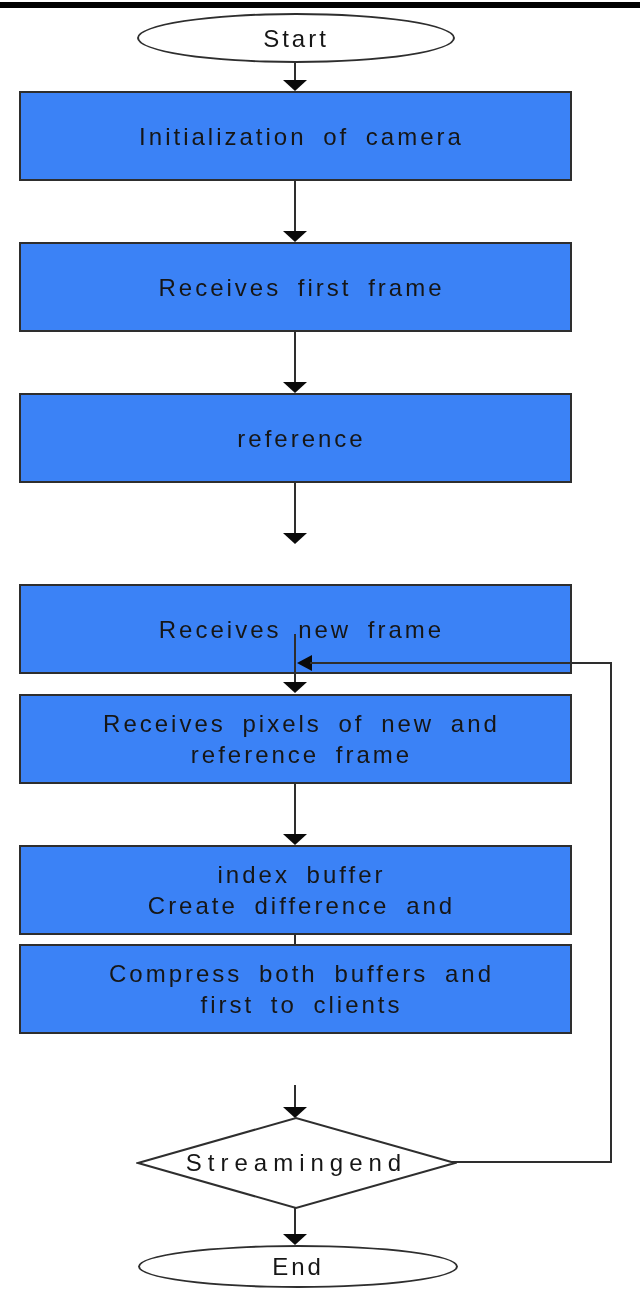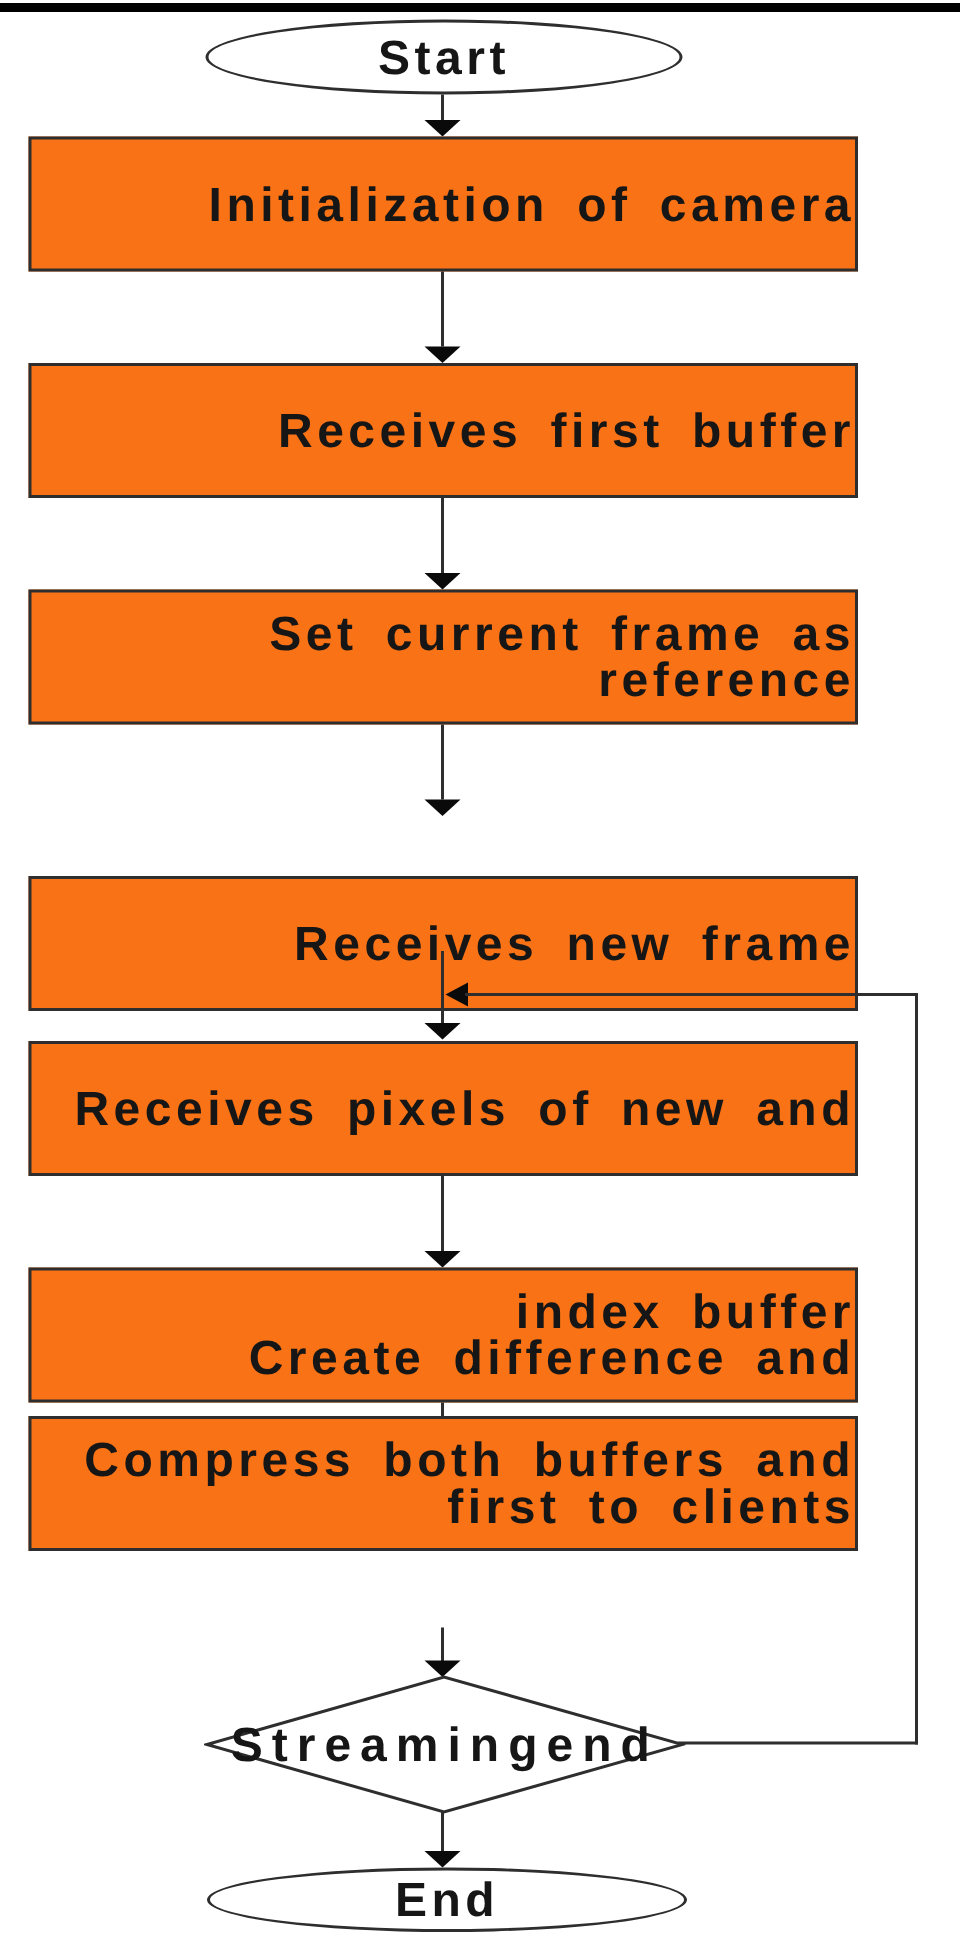--- a/index.html
+++ b/index.html
@@ -4,27 +4,27 @@
 <style>
   html,body { margin:0; padding:0; }
   body {
     width:640px; height:1291px; position:relative; overflow:hidden;
     background:var(--background,#ffffff);
     font-family:"Liberation Sans","DejaVu Sans",sans-serif;
   }
   .topbar { position:absolute; left:0; top:2px; width:640px; height:6px;
     background:var(--top_bar,#000); }
   .node-label {
-    font-weight:bold; font-size:32px; letter-spacing:3px; word-spacing:7px;
+    font-weight:normal; font-size:24px; letter-spacing:3px; word-spacing:7px;
     color:var(--text,#161616); text-align:center; line-height:31px; white-space:nowrap;
   }
   .process {
     position:absolute; box-sizing:border-box; left:19px; width:553px; height:90px;
-    border:2px solid var(--stroke,#2e2e2e); background:#f97316;
-    display:flex; flex-direction:column; align-items:flex-end; justify-content:center;padding-left:12px;
+    border:2px solid var(--stroke,#2e2e2e); background:#3b82f6;
+    display:flex; flex-direction:column; align-items:center; justify-content:center;padding-left:12px;
   }
   .terminator {
     position:absolute; box-sizing:border-box; border:2px solid var(--stroke,#2e2e2e);
     border-radius:50%; background:#fff;
     display:flex; align-items:center; justify-content:center;
   }
   .vline { position:absolute; width:2px; background:var(--stroke,#2e2e2e); }
   .hline { position:absolute; height:2px; background:var(--stroke,#2e2e2e); }
   .arrow-down { position:absolute; width:0; height:0;
     border-left:12px solid transparent; border-right:12px solid transparent;
@@ -52,48 +52,48 @@
 <div class="arrow-down" style="left:283px; top:80px;"></div>
 
 <div class="process" style="top:91px;">
   <div class="node-label">Initialization of camera</div>
 </div>
 
 <div class="vline" style="left:294px; top:181px; height:50px;"></div>
 <div class="arrow-down" style="left:283px; top:231px;"></div>
 
 <div class="process" style="top:242px;">
-  <div class="node-label">Receives first buffer</div>
+  <div class="node-label">Receives first frame</div>
 </div>
 
 <div class="vline" style="left:294px; top:332px; height:50px;"></div>
 <div class="arrow-down" style="left:283px; top:382px;"></div>
 
 <div class="process" style="top:393px;">
-  <div class="node-label">Set current frame as</div>
   <div class="node-label">reference</div>
 </div>
 
 <div class="vline" style="left:294px; top:483px; height:50px;"></div>
 <div class="arrow-down" style="left:283px; top:533px;"></div>
 
 <div class="process" style="top:544px;margin-top:40px;">
   <div class="node-label">Receives new frame</div>
 </div>
 
 <div class="vline" style="left:294px; top:634px; height:48px;"></div>
 <div class="arrow-down" style="left:283px; top:682px;"></div>
 
 <div class="arrow-left" style="left:297px; top:655px;"></div>
 <div class="hline" style="left:310px; top:662px; width:302px;"></div>
 <div class="vline" style="left:610px; top:662px; height:501px;"></div>
 <div class="hline" style="left:452px; top:1161px; width:160px;"></div>
 
 <div class="process" style="top:694px;">
   <div class="node-label">Receives pixels of new and</div>
+  <div class="node-label">reference frame</div>
 </div>
 
 <div class="vline" style="left:294px; top:784px; height:50px;"></div>
 <div class="arrow-down" style="left:283px; top:834px;"></div>
 
 <div class="process" style="top:845px;">
   <div class="node-label">index buffer</div>
   <div class="node-label">Create difference and</div>
 </div>
 

